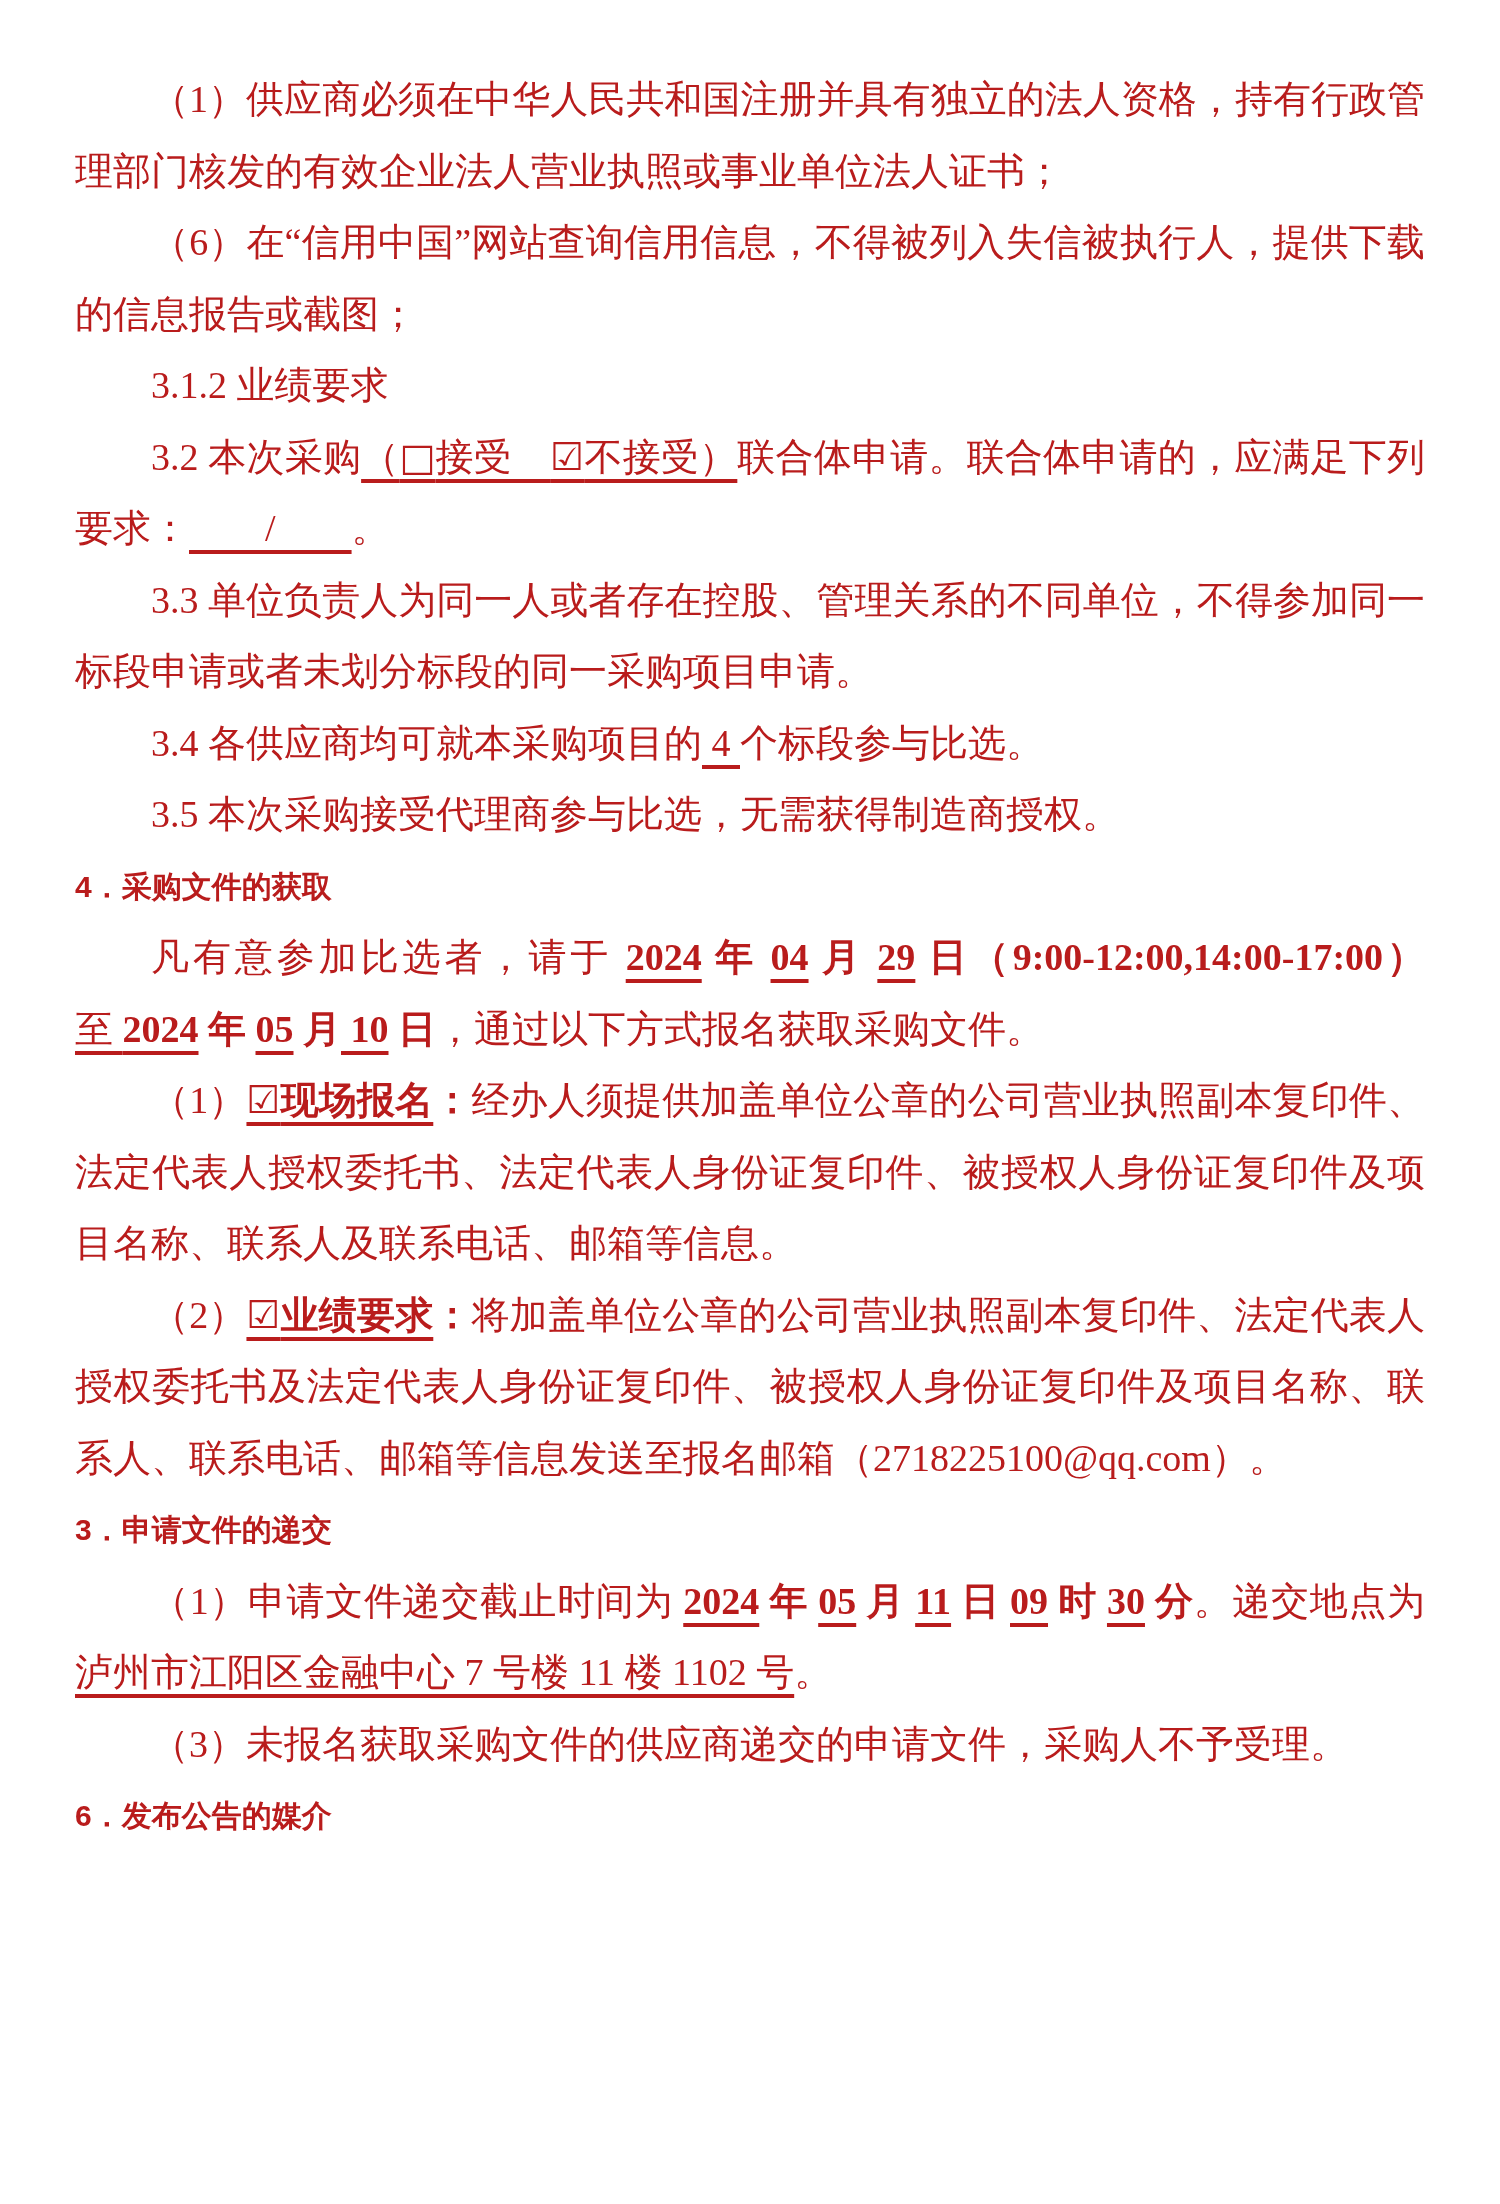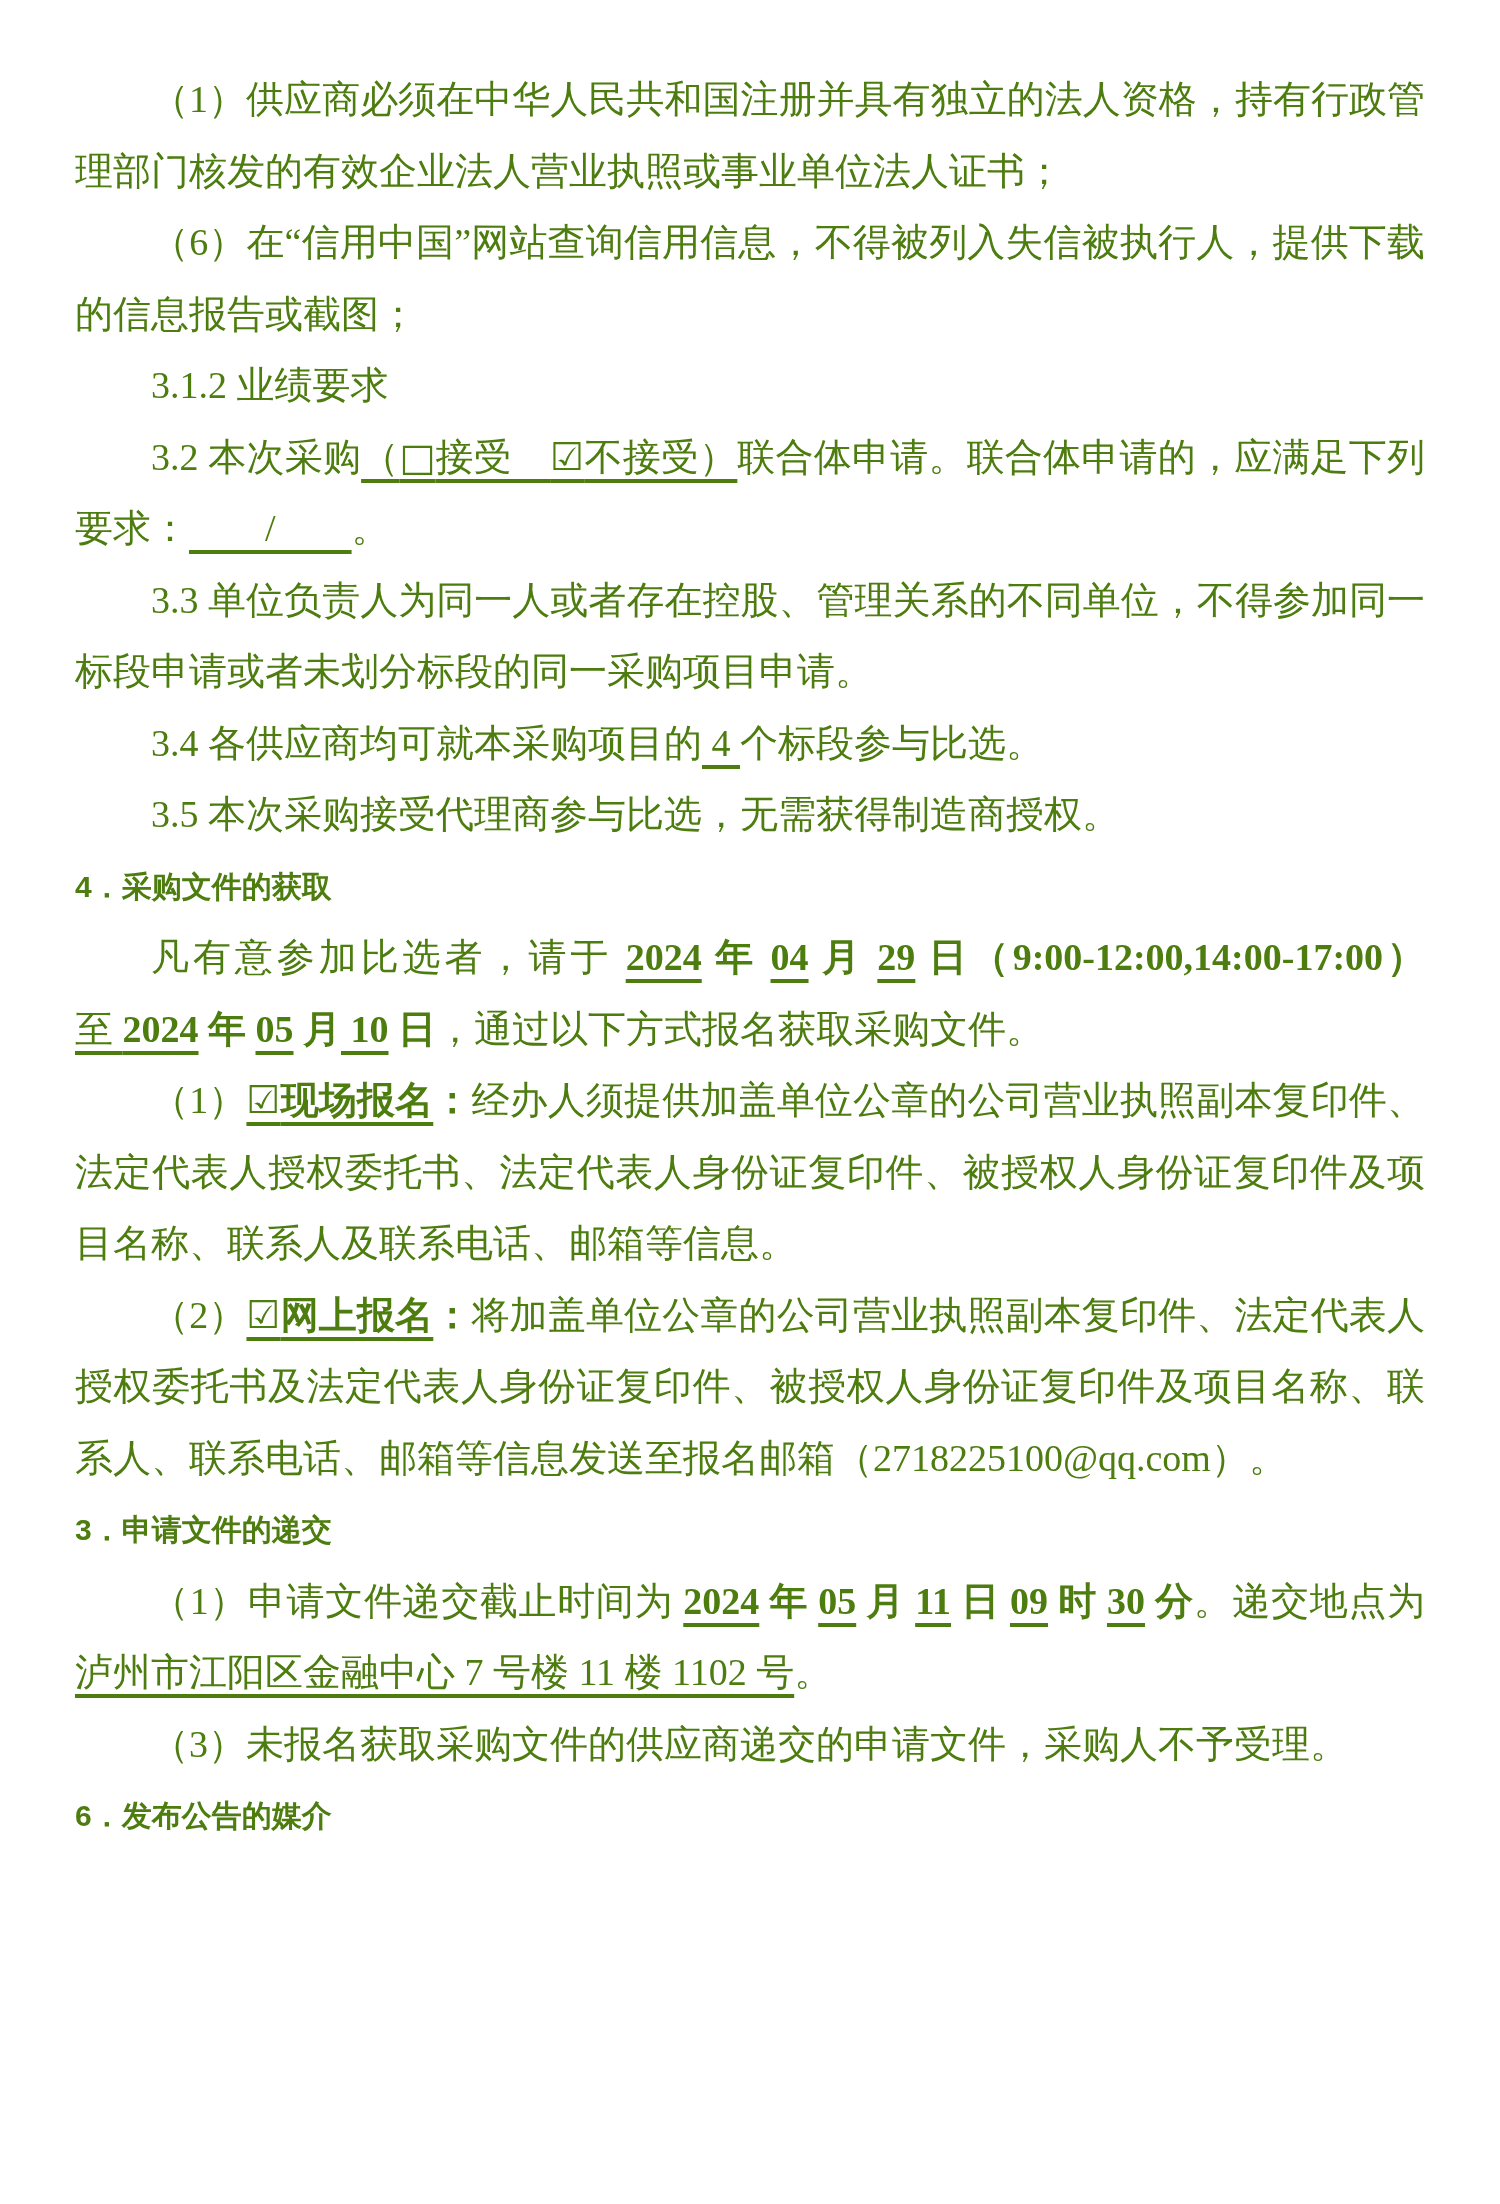--- a/index.html
+++ b/index.html
@@ -7,21 +7,21 @@
     position: relative;
     width: 1500px;
     height: 2204px;
     margin: 0;
     background: #ffffff;
     box-sizing: border-box;
     padding: 64px 75px 0 75px;
     font-family: "Liberation Serif", "DejaVu Serif", serif;
     font-size: 38px;
     line-height: 71.5px;
-    color: #4d7c0f;
+    color: #b91c1c;
     text-align: justify;
     text-justify: inter-ideograph;
     overflow: hidden;
     overflow-wrap: break-word;
   }
   .page p { margin: 0; padding: 0; }
   .para { text-indent: 2em; }
   .heading {
     text-indent: 0;
     font-weight: bold;
@@ -44,18 +44,18 @@
     <p class="para"><span>（1）供应商必须在中华人民共和国注册并具有独立的法人资格，持有行政管理部门核发的有效企业法人营业执照或事业单位法人证书；</span></p>
     <p class="para"><span>（6）在“信用中国”网站查询信用信息，不得被列入失信被执行人，提供下载的信息报告或截图；</span></p>
     <p class="para"><span>3.1.2 业绩要求</span></p>
     <p class="para"><span>3.2 本次采购</span><span class="u">（</span><span class="u checkbox-glyph">□</span><span class="u">接受　</span><span class="b u checkbox-glyph">☑</span><span class="u">不接受）</span><span>联合体申请。联合体申请的，应满足下列要求：</span><span class="u">　　/　　</span><span>。</span></p>
     <p class="para"><span>3.3 单位负责人为同一人或者存在控股、管理关系的不同单位，不得参加同一标段申请或者未划分标段的同一采购项目申请。</span></p>
     <p class="para"><span>3.4 各供应商均可就本采购项目的</span><span class="u"> 4 </span><span>个标段参与比选。</span></p>
     <p class="para"><span>3.5 本次采购接受代理商参与比选，无需获得制造商授权。</span></p>
     <p class="heading"><span>4．采购文件的获取</span></p>
     <p class="para"><span>凡有意参加比选者，请于 </span><span class="b u">2024</span><span class="b"> 年 </span><span class="b u">04</span><span class="b"> 月 </span><span class="b u">29</span><span class="b"> 日</span><span class="b">（9:00-12:00,14:00-17:00）</span><span class="u">至&nbsp;</span><span class="b u">2024</span><span class="b"> 年 </span><span class="b u">05</span><span class="b"> 月</span><span class="b u"> 10</span><span class="b"> 日</span><span>，通过以下方式报名获取采购文件。</span></p>
     <p class="para"><span>（1）</span><span class="b u checkbox-glyph">☑</span><span class="b u">现场报名</span><span class="b">：</span><span>经办人须提供加盖单位公章的公司营业执照副本复印件、法定代表人授权委托书、法定代表人身份证复印件、被授权人身份证复印件及项目名称、联系人及联系电话、邮箱等信息。</span></p>
-    <p class="para"><span>（2）</span><span class="b u checkbox-glyph">☑</span><span class="b u">网上报名</span><span class="b">：</span><span>将加盖单位公章的公司营业执照副本复印件、法定代表人授权委托书及法定代表人身份证复印件、被授权人身份证复印件及项目名称、联系人、联系电话、邮箱等信息发送至报名邮箱（2718225100@qq.com）。</span></p>
+    <p class="para"><span>（2）</span><span class="b u checkbox-glyph">☑</span><span class="b u">业绩要求</span><span class="b">：</span><span>将加盖单位公章的公司营业执照副本复印件、法定代表人授权委托书及法定代表人身份证复印件、被授权人身份证复印件及项目名称、联系人、联系电话、邮箱等信息发送至报名邮箱（2718225100@qq.com）。</span></p>
     <p class="heading"><span>3．申请文件的递交</span></p>
     <p class="para"><span>（1）申请文件递交截止时间为 </span><span class="b u">2024</span><span class="b"> 年 </span><span class="b u">05</span><span class="b"> 月 </span><span class="b u">11</span><span class="b"> 日 </span><span class="b u">09</span><span class="b"> 时 </span><span class="b u">30</span><span class="b"> 分</span><span>。递交地点为</span><span class="u">泸州市江阳区金融中心 7 号楼 11 楼 1102 号</span><span>。</span></p>
     <p class="para"><span>（3）未报名获取采购文件的供应商递交的申请文件，采购人不予受理。</span></p>
     <p class="heading"><span>6．发布公告的媒介</span></p>
   </div>
 
 </body></html>

